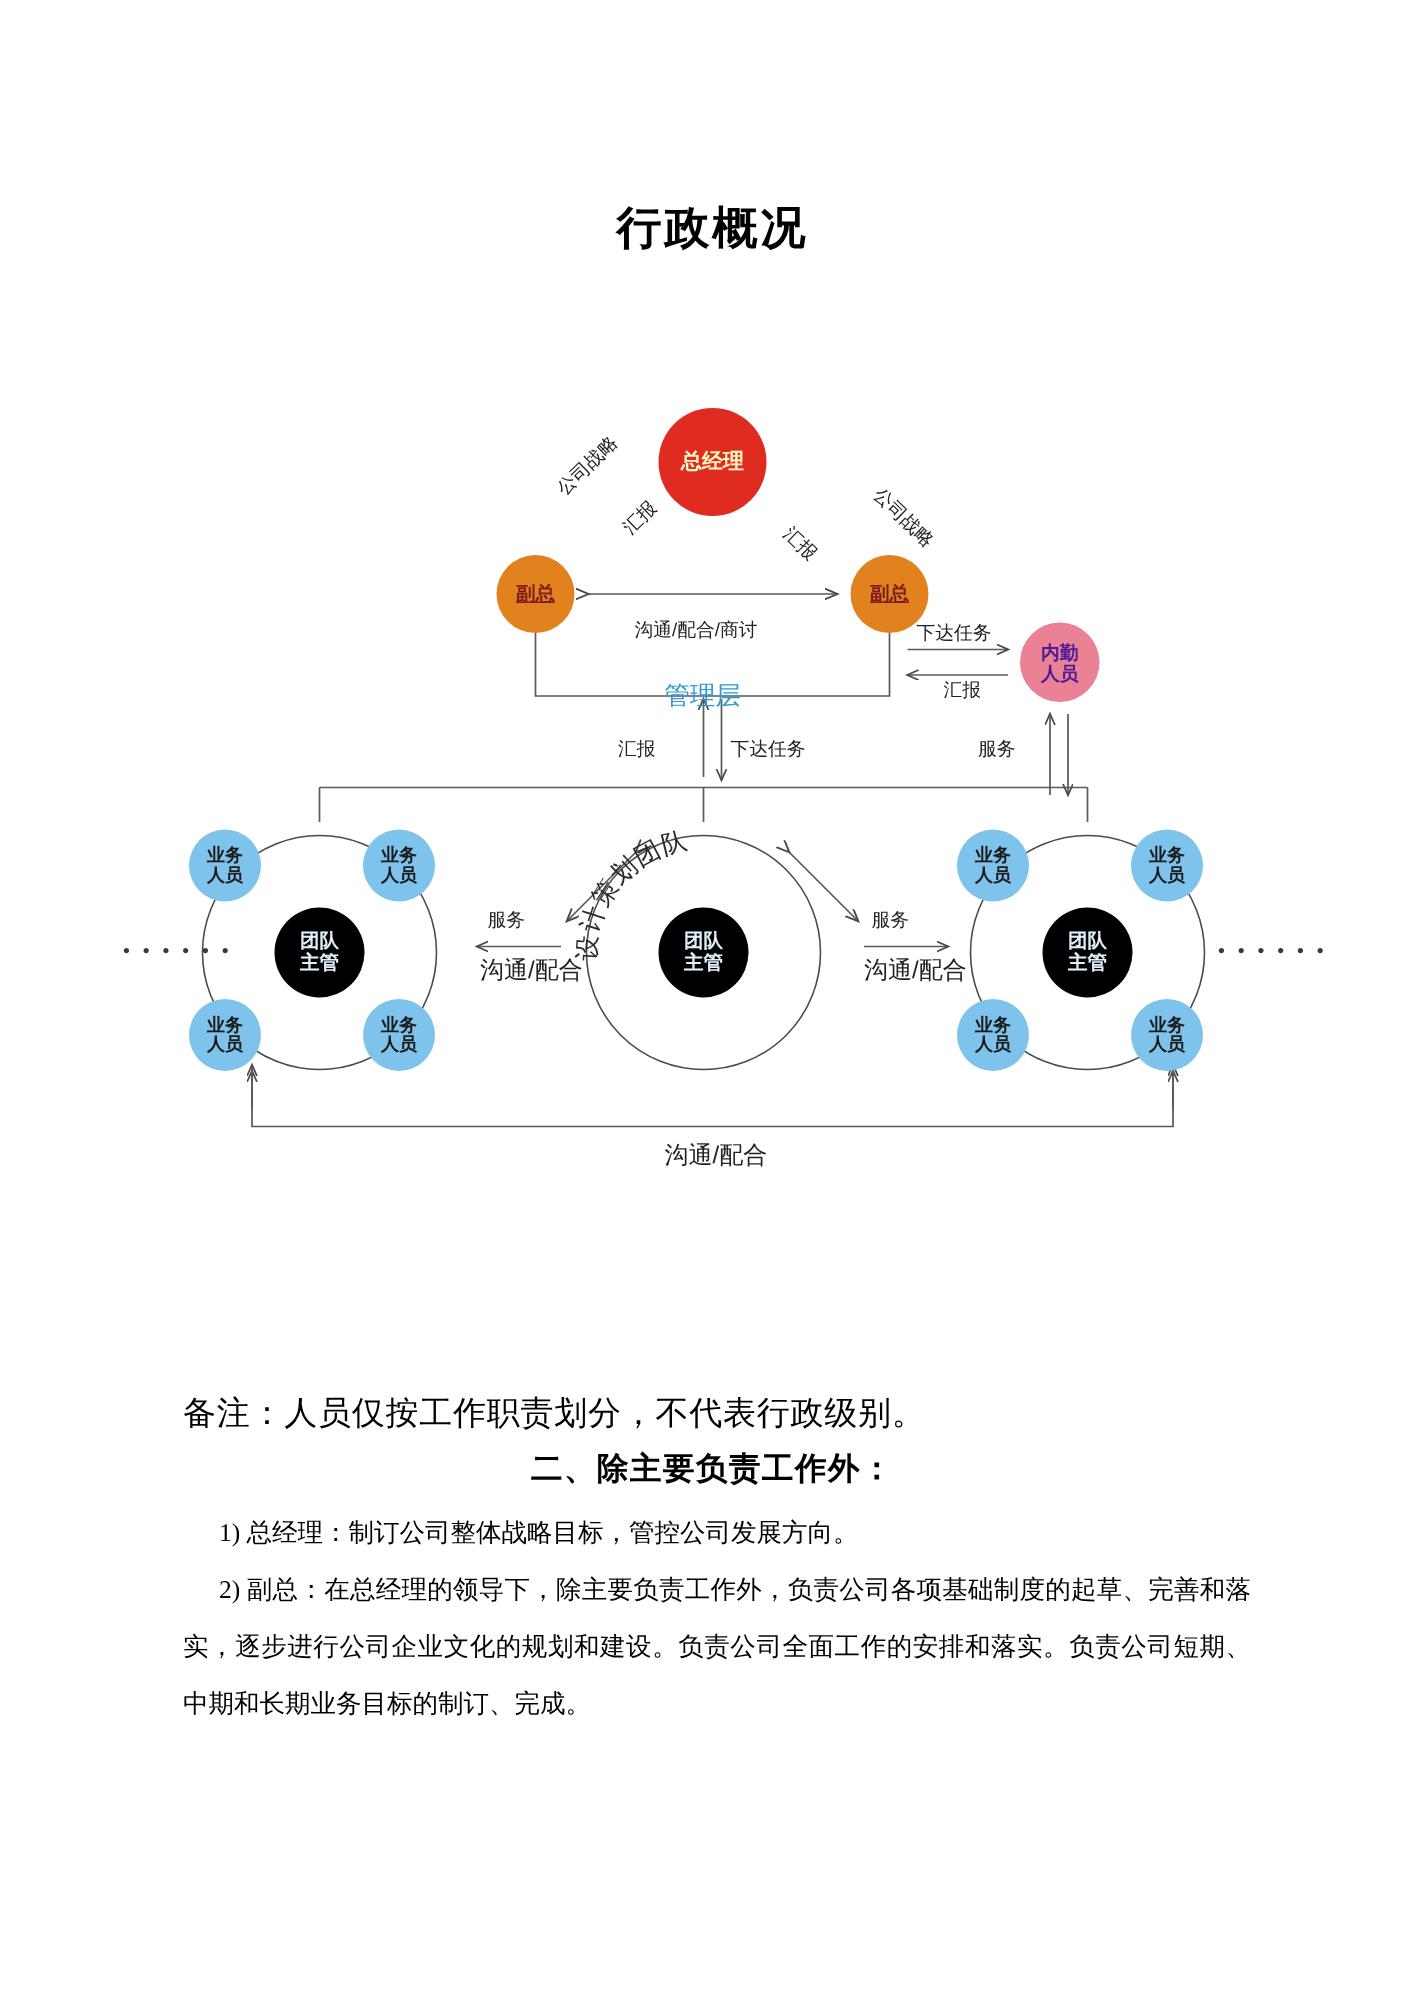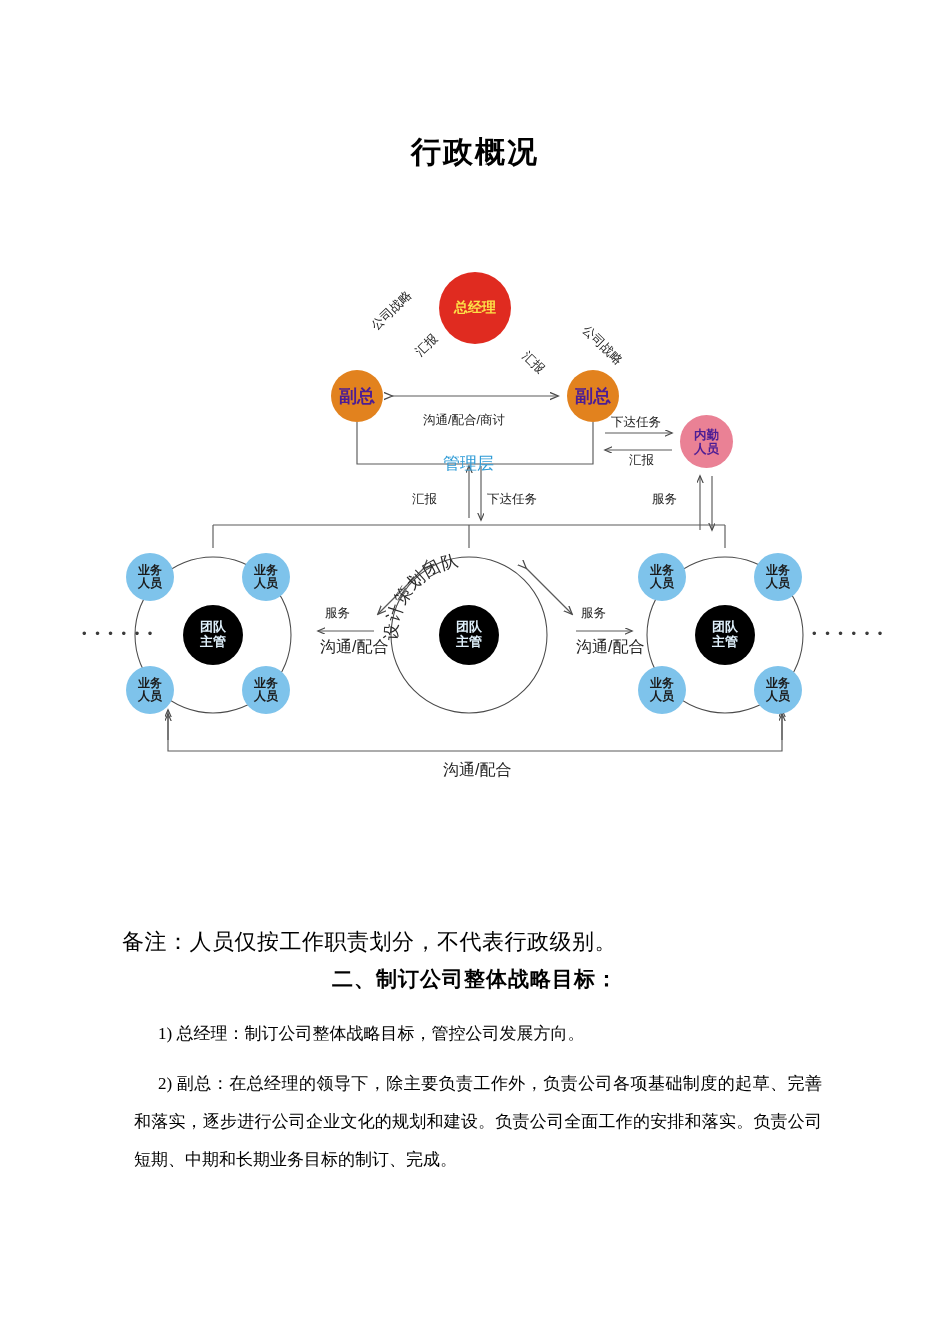--- a/index.html
+++ b/index.html
@@ -24,33 +24,33 @@
   }
 
   .note{
     position:absolute;top:927px;left:122px;font-size:22px;letter-spacing:.5px;
   }
 
   .body-block{
     position:absolute;left:122px;top:1003px;width:712px;
     font-size:17px;line-height:38px;text-align:justify;
   }
-  .body-block p{margin:12px;}
+  .body-block p{margin:0;}
   .body-block p.indent{text-indent:24px;}
 
   
   .diagram{position:absolute;left:0;top:248px;width:950px;height:560px;
     font-family:"Liberation Sans","DejaVu Sans",sans-serif;}
   .diagram svg{position:absolute;left:0;top:0;}
 
   .node{position:absolute;border-radius:50%;display:flex;align-items:center;
     justify-content:center;text-align:center;line-height:1.12;font-weight:700;}
 
-  .n-gm{width:72px;height:72px;background:#e02b20;color:#fde047;font-size:14px;}
-  .n-vp{width:52px;height:52px;background:#e2821e;color:#4c1d95;font-size:18px;}
+  .n-gm{width:72px;height:72px;background:#e02b20;color:#fef9c3;font-size:14px;}
+  .n-vp{width:52px;height:52px;background:#e2821e;color:#7f1d1d;font-size:13px;text-decoration:underline;}
   .n-ng{width:53px;height:53px;background:#ea8195;color:#4c1d95;font-size:12.5px;}
   .n-lead{width:60px;height:60px;background:#000000;color:#dff0fb;font-size:13px;}
   .n-staff{width:48px;height:48px;background:#7ec3eb;color:#1b1b1b;font-size:12px;}
 
   .lbl{position:absolute;font-size:12.5px;color:#222;white-space:nowrap;
     font-family:"Liberation Sans","DejaVu Sans",sans-serif;}
   .lbl.sm{font-size:16px;}
   .lbl.mgmt{font-size:17px;color:#2e9bd6;font-weight:400;}
   .lbl.rot-l{transform:rotate(-44deg);transform-origin:left top;}
   .lbl.rot-r{transform:rotate(44deg);transform-origin:left top;}
@@ -210,20 +210,20 @@
     <div class="lbl sm" style="left:576px;top:389px;">沟通/配合</div>
 
     <div class="lbl sm" style="left:443px;top:512px;">沟通/配合</div>
 
     <div class="dots" style="left:82px;top:378px;">• • • • • •</div>
     <div class="dots" style="left:812px;top:378px;">• • • • • •</div>
   </div>
 
   <div class="note">备注：人员仅按工作职责划分，不代表行政级别。</div>
 
-  <div class="section-h2">二、制订公司整体战略目标：</div>
+  <div class="section-h2">二、除主要负责工作外：</div>
 
   <div class="body-block">
     <p class="indent">1) 总经理：制订公司整体战略目标，管控公司发展方向。</p>
     <p class="indent">2) 副总：在总经理的领导下，除主要负责工作外，负责公司各项基础制度的起草、完善和落实，逐步进行公司企业文化的规划和建设。负责公司全面工作的安排和落实。负责公司短期、中期和长期业务目标的制订、完成。</p>
   </div>
 
 </div>
 
 </body></html>

